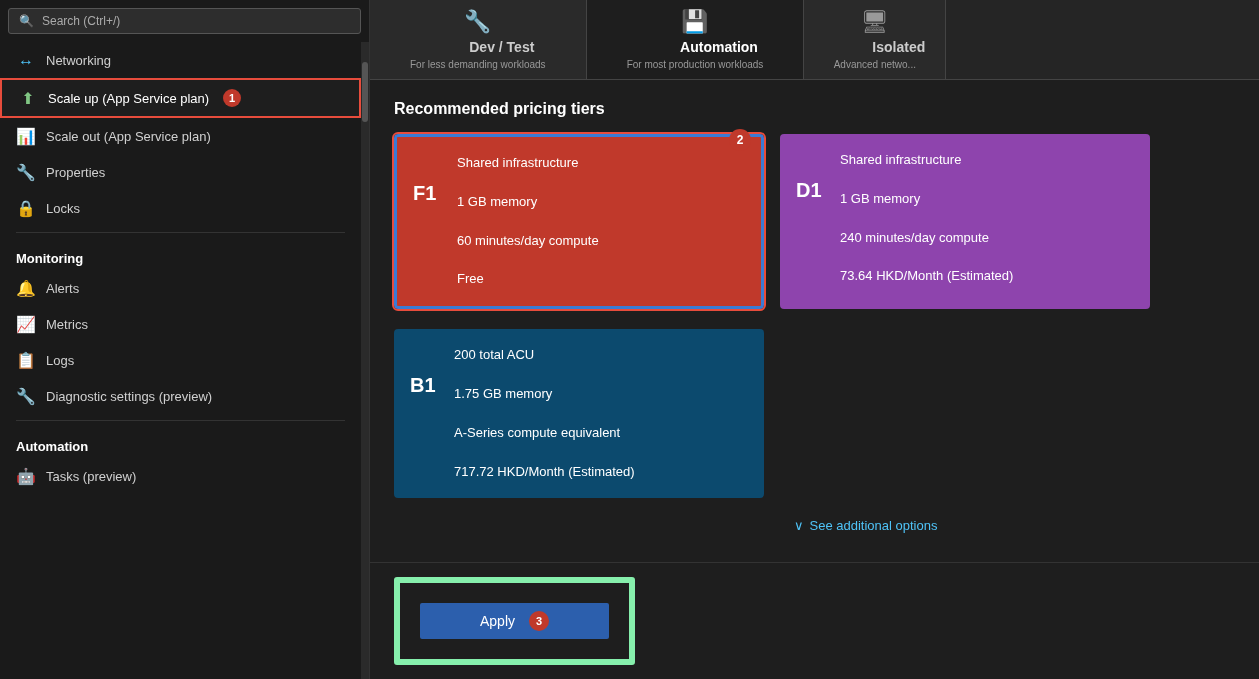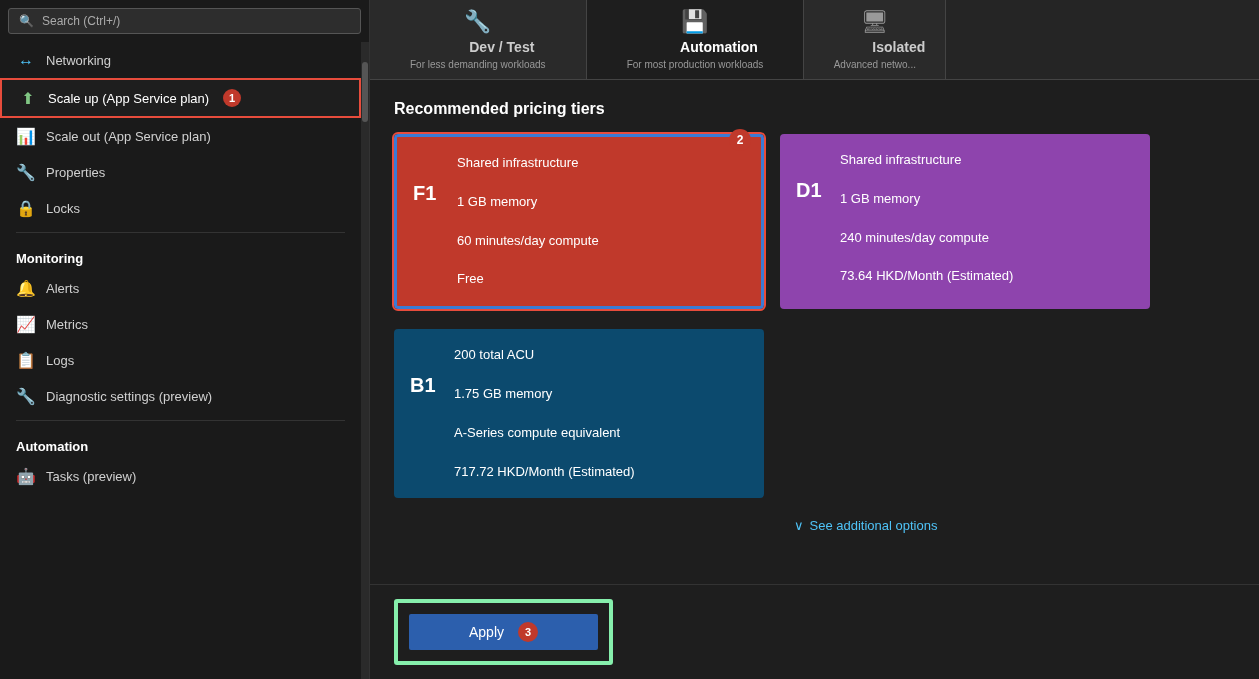--- a/index.html
+++ b/index.html
@@ -291,22 +291,22 @@
     
     .footer-area {
       padding: 14px 24px;
       border-top: 1px solid #333;
       background: #1e1e1e;
       display: flex;
       align-items: center;
     }
 
     .apply-btn-wrapper {
-      border: 4px solid #86efac;
-      padding: 11px;
+      border: 6px solid #86efac;
+      padding: 20px;
       border-radius: 3px;
       display: inline-flex;
     }
 
     .apply-btn {
       background: #2c5fad;
       color: #fff;
       border: none;
       padding: 8px 60px;
       font-size: 14px;

